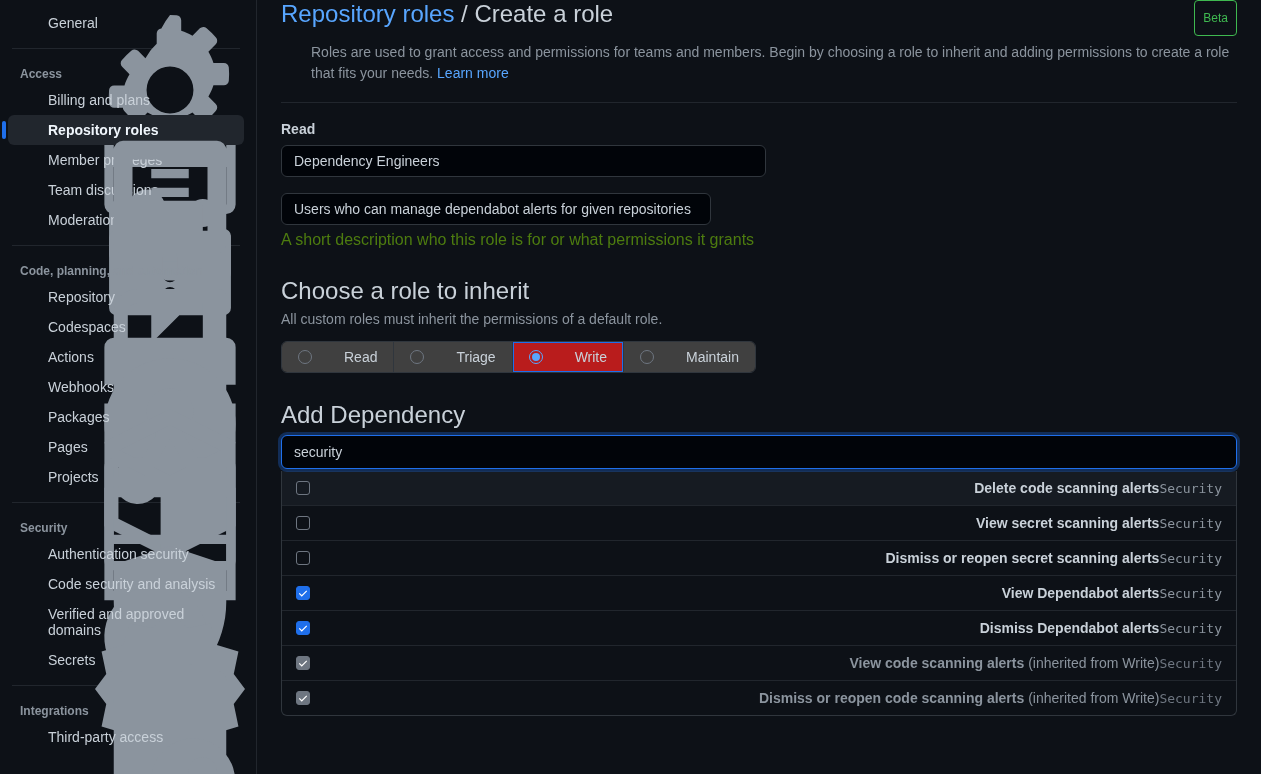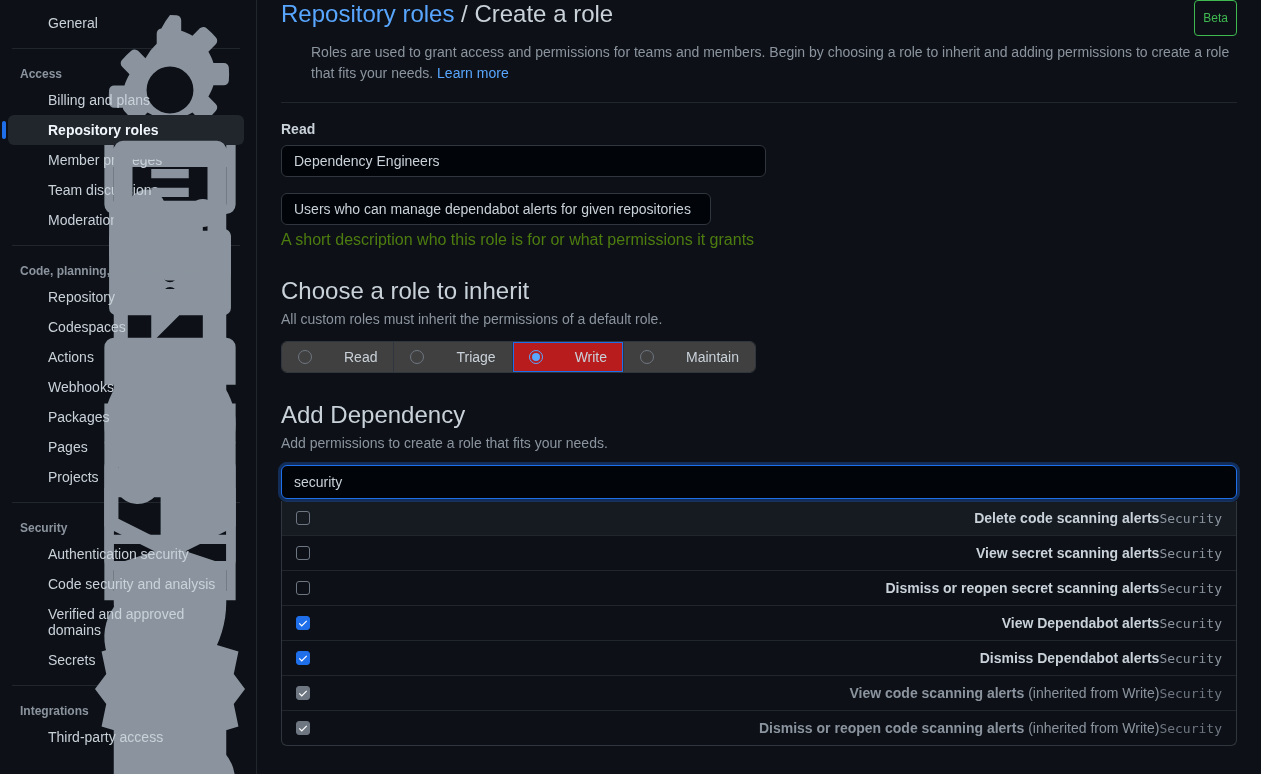--- a/index.html
+++ b/index.html
@@ -499,21 +499,20 @@
         <span class="seg-icon">
           <svg>
             <use href="#i-tools"></use>
           </svg>
         </span>
         <span>Maintain</span>
       </div>
     </div>
 
   <h2 class="section-heading">Add Dependency</h2>
-  <p class="section-sub">Add permissions to create a role that fits your needs.</p>
   <input class="search-input" type="text" value="security" style="">
   <div class="perm-list" id="perm-list">
       <div class="perm-row">
         <span class="perm-checkbox "></span>
         <span class="perm-label">Delete code scanning alerts</span>
         <span class="perm-cat">Security</span>
       </div>
       <div class="perm-row">
         <span class="perm-checkbox "></span>
         <span class="perm-label">View secret scanning alerts</span>

